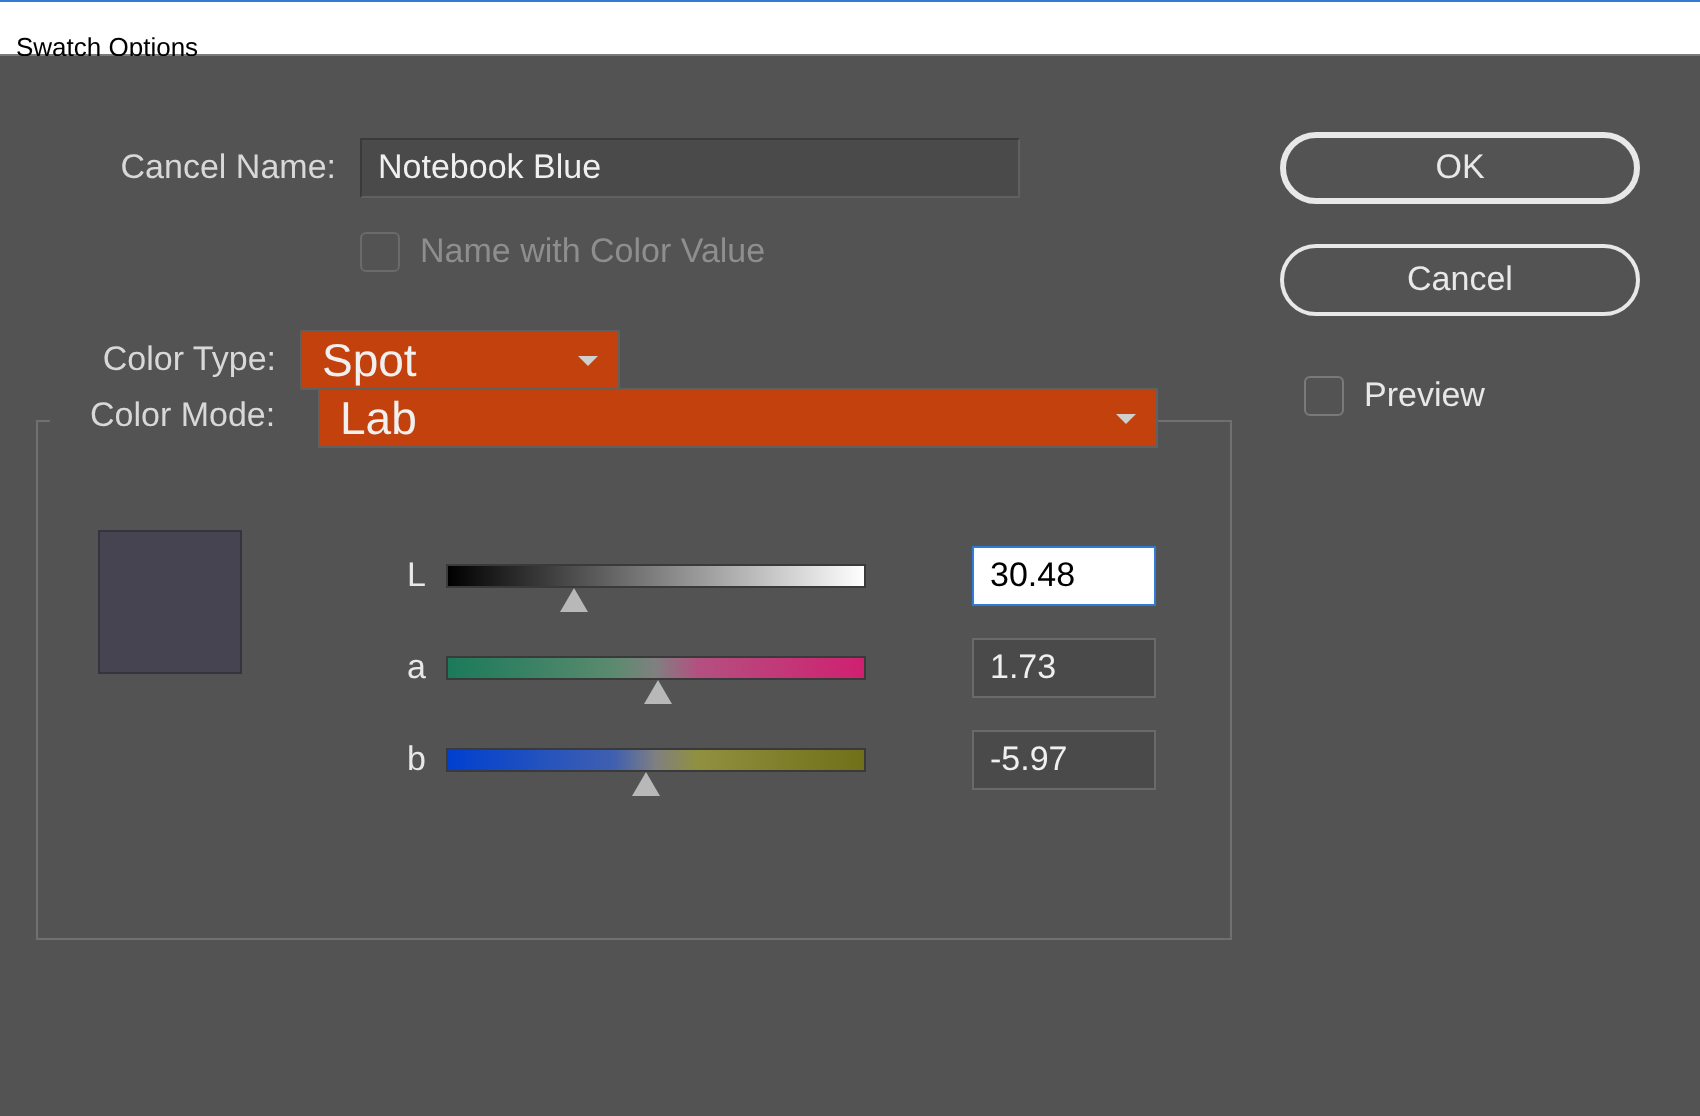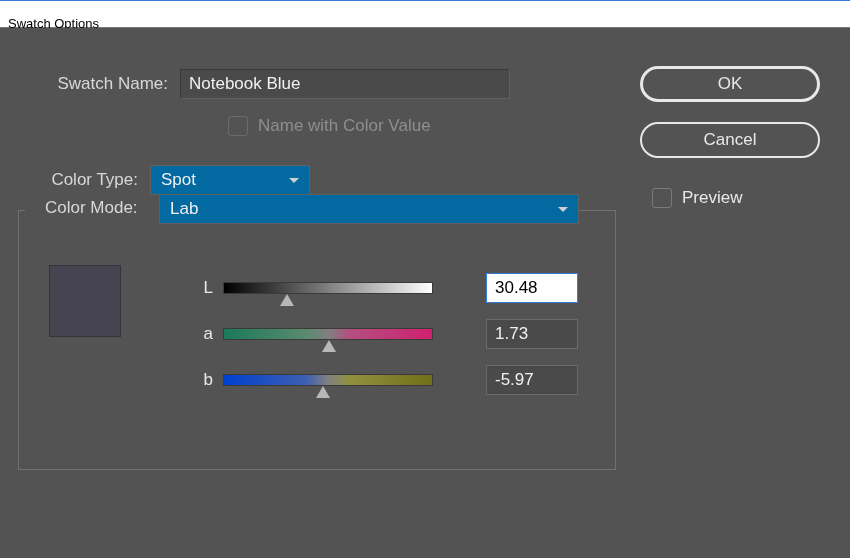--- a/index.html
+++ b/index.html
@@ -90,24 +90,24 @@
     border: 1px solid #7a7a7a;
     border-radius: 3px;
     background: transparent;
     display: inline-block;
     margin-right: 10px;
     position: relative;
   }
   .checkbox.disabled { opacity: .6; }
   .disabled-label { color: #8e8e8e; font-size: 17px; }
   .select {
-    background: #0369a1;
+    background: #c2410c;
     border: 1px solid #606060;
     height: 30px;
-    font-size: 17px;
+    font-size: 23px;
     color: #f0f0f0;
     display: flex;
     align-items: center;
     justify-content: space-between;
     padding: 0 10px;
     cursor: pointer;
     box-sizing: border-box;
   }
   .select .chev {
     width: 0; height: 0;
@@ -227,25 +227,25 @@
 
 <div class="titlebar">
   <span>Swatch Options</span>
 </div>
 
 <div class="dialog-body">
 
   <div class="main-area">
 
     <div class="row" style="margin-top:38px;">
-      <div class="label-col">Swatch Name:</div>
+      <div class="label-col">Cancel Name:</div>
       <input class="text-input swatch-name" type="text" value="Notebook Blue" style="">
     </div>
 
-    <div class="row" style="margin-top:6px; padding-left:180px;margin-left:48px;">
+    <div class="row" style="margin-top:6px; padding-left:180px;">
       <span class="checkbox disabled"></span>
       <span class="disabled-label">Name with Color Value</span>
     </div>
 
     <div class="row" style="margin-top:18px;">
       <div class="label-col" style="width:150px;">Color Type:</div>
       <div class="select" style="width:160px;">
         <span>Spot</span>
         <span class="chev"></span>
       </div>

